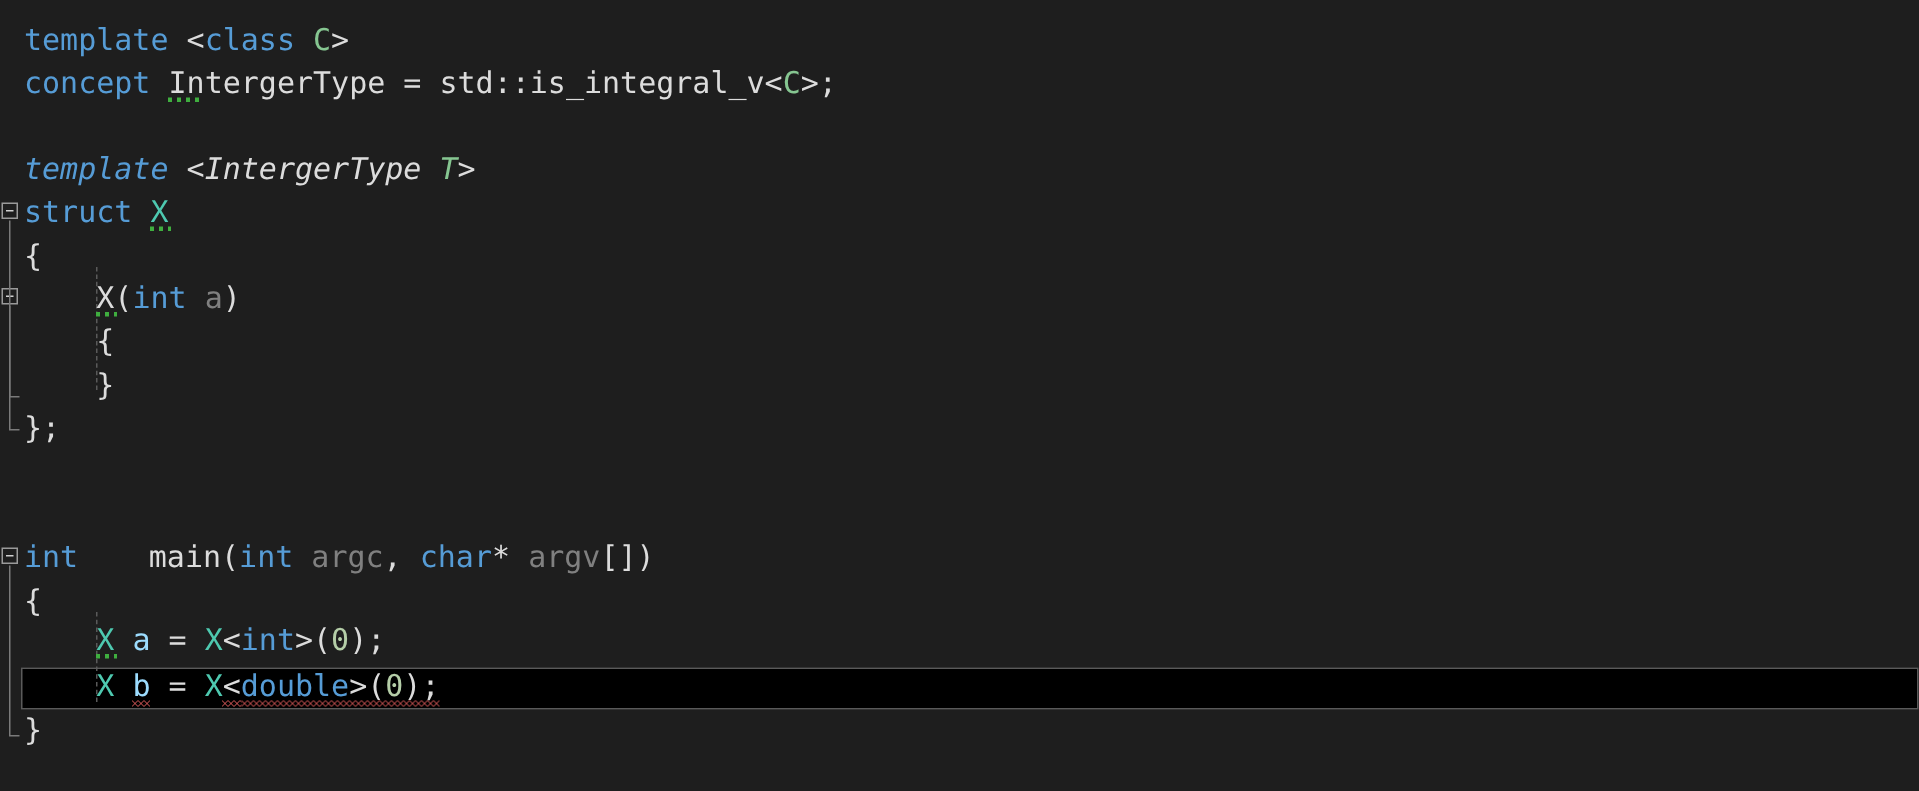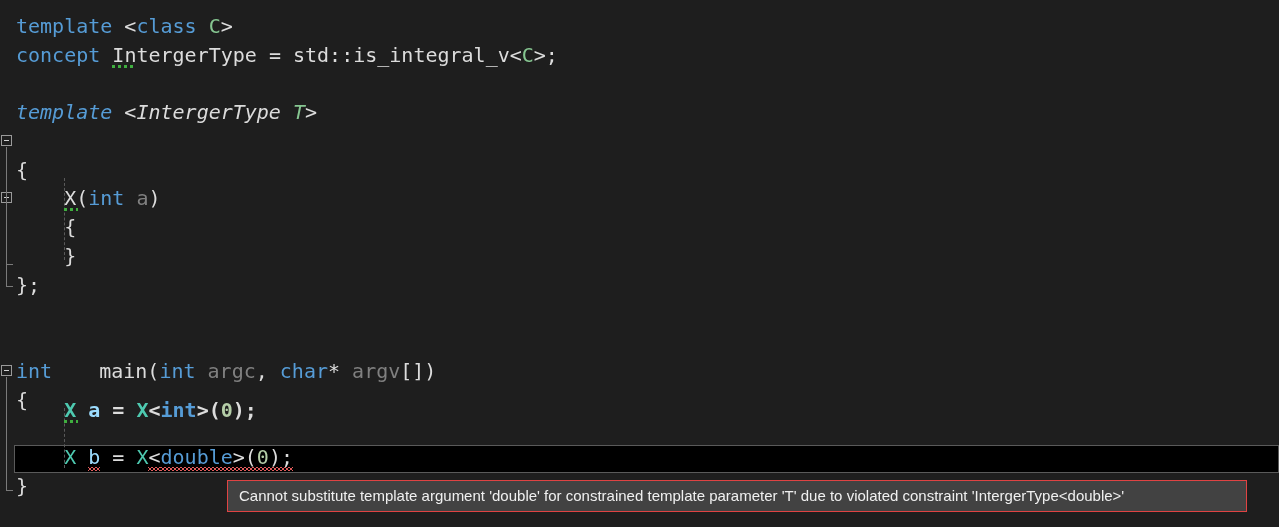--- a/index.html
+++ b/index.html
@@ -170,29 +170,29 @@
       <div class="fold-foot" style="left: 6px; top: 490px; width: 7px;"></div>
       <div class="indent-guide" style="left: 64px; top: 178px; height: 82px;"></div>
       <div class="indent-guide" style="left: 64px; top: 408px; height: 60px;"></div>
     </div>
 
   <div class="code-area" id="code-area">
       <div class="line" style="top: 12px;"><span class="txt" style="left: 16px;"><span class="k">template</span><span class="pn"> &lt;</span><span class="k">class</span><span class="pn"> </span><span class="gr">C</span><span class="pn">&gt;</span></span></div>
       <div class="line" style="top: 41px; text-decoration: underline;"><span class="txt" style="left: 16px;"><span class="k">concept</span><span class="pn"> </span><span class="id dotg">IntergerType</span><span class="pn"> = </span><span class="id">std::is_integral_v</span><span class="pn">&lt;</span><span class="gr">C</span><span class="pn">&gt;;</span></span></div>
       <div class="line" style="top: 70px;"><span class="txt" style="left: 16px;"></span></div>
       <div class="line" style="top: 98px;"><span class="txt" style="left: 16px; font-style: italic;"><span class="k">template</span><span class="pn"> &lt;</span><span class="id">IntergerType</span><span class="pn"> </span><span class="gr">T</span><span class="pn">&gt;</span></span></div>
+      <div class="line" style="top: 127px;"><span class="txt" style="left: 16px;"><span class="k">struct</span><span class="pn"> </span><span class="ty dotg dotg2">X</span></span></div>
       <div class="line" style="top: 156px;"><span class="txt" style="left: 16px;"><span class="pn">{</span></span></div>
       <div class="line" style="top: 184px;"><span class="txt" style="left: 64.16px;"><span class="ct dotg dotg2">X</span><span class="pn">(</span><span class="k">int</span><span class="pn"> </span><span class="dim">a</span><span class="pn">)</span></span></div>
       <div class="line" style="top: 213px;"><span class="txt" style="left: 64.16px;"><span class="pn">{</span></span></div>
       <div class="line" style="top: 242px;"><span class="txt" style="left: 64.16px;"><span class="pn">}</span></span></div>
       <div class="line" style="top: 271px;"><span class="txt" style="left: 16px;"><span class="pn">};</span></span></div>
       <div class="line" style="top: 300px;"><span class="txt" style="left: 16px;"></span></div>
       <div class="line" style="top: 328px;"><span class="txt" style="left: 16px;"></span></div>
       <div class="line" style="top: 357px;"><span class="txt" style="left: 16px;"><span class="k">int</span><span class="pn"> </span><span class="fn">main</span><span class="pn">(</span><span class="k">int</span><span class="pn"> </span><span class="dim">argc</span><span class="pn">, </span><span class="k">char</span><span class="pn">* </span><span class="dim">argv</span><span class="pn">[])</span></span></div>
       <div class="line" style="top: 386px;"><span class="txt" style="left: 16px;"><span class="pn">{</span></span></div>
-      <div class="line" style="top: 396px; font-weight: bold;"><span class="txt" style="left: 64.16px;"><span class="ty dotg dotg2">X</span><span class="pn"> </span><span class="lv">a</span><span class="pn"> = </span><span class="ty">X</span><span class="pn">&lt;</span><span class="k">int</span><span class="pn">&gt;(</span><span class="num">0</span><span class="pn">);</span></span></div>
+      <div class="line" style="top: 412px;"><span class="txt" style="left: 64.16px;"><span class="ty dotg dotg2">X</span><span class="pn"> </span><span class="lv">a</span><span class="pn"> = </span><span class="ty">X</span><span class="pn">&lt;</span><span class="k">int</span><span class="pn">&gt;(</span><span class="num">0</span><span class="pn">);</span></span></div>
       <div class="line" style="top: 443px;"><span class="txt" style="left: 64.16px; text-align: center;"><span class="ty">X</span><span class="pn"> </span><span class="lv sq">b</span><span class="pn"> = </span><span class="ty">X</span><span class="pn sq">&lt;</span><span class="k sq">double</span><span class="pn sq">&gt;(</span><span class="num sq">0</span><span class="pn sq">);</span></span></div>
       <div class="line" style="top: 472px;"><span class="txt" style="left: 16px;"><span class="pn">}</span></span></div>
     </div>
 
-  <div class="tooltip" id="tooltip" style="left: 227px; top: 480px; width: 1020px; height: 32px; background: rgb(66, 66, 66); border-color: rgb(224, 67, 67); color: rgb(240, 240, 240);">Cannot substitute template argument 'double' for constrained template parameter 'T' due to violated constraint 'IntergerType&lt;double&gt;'</div>
 
 </div>
 
 </body></html>

